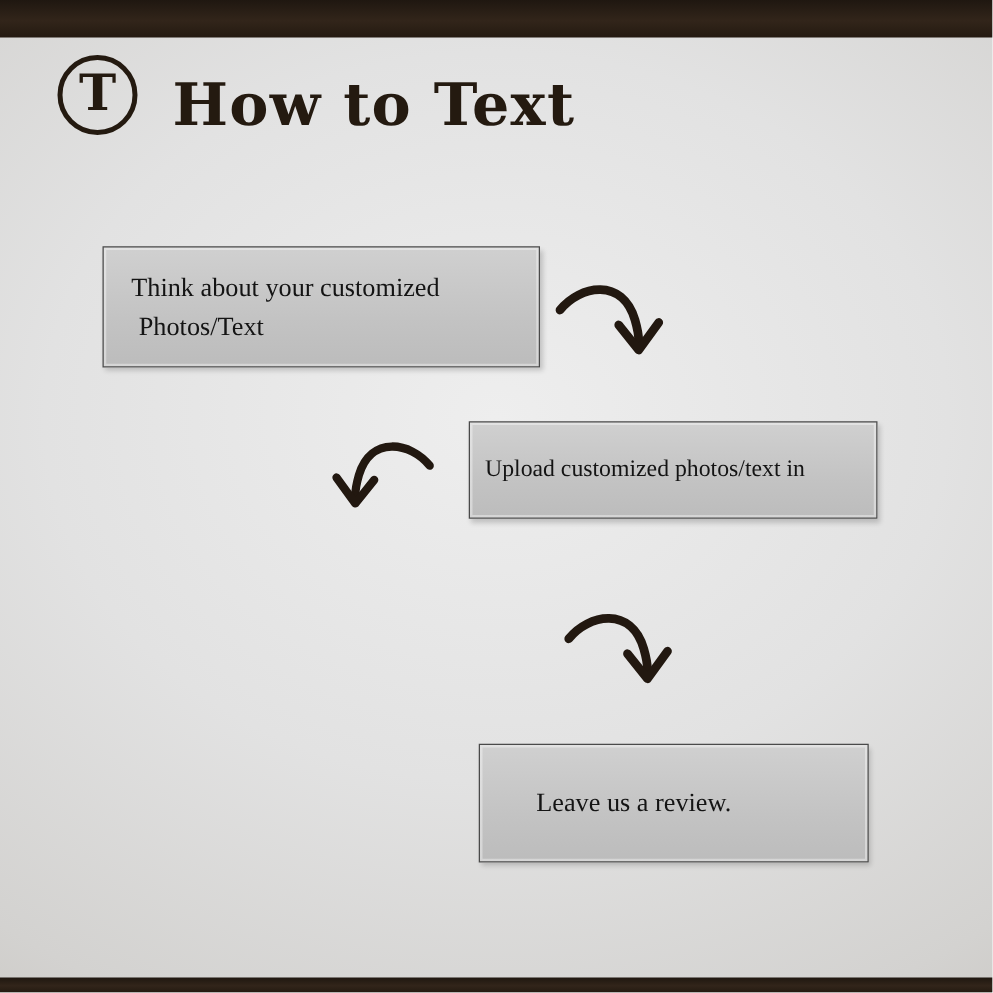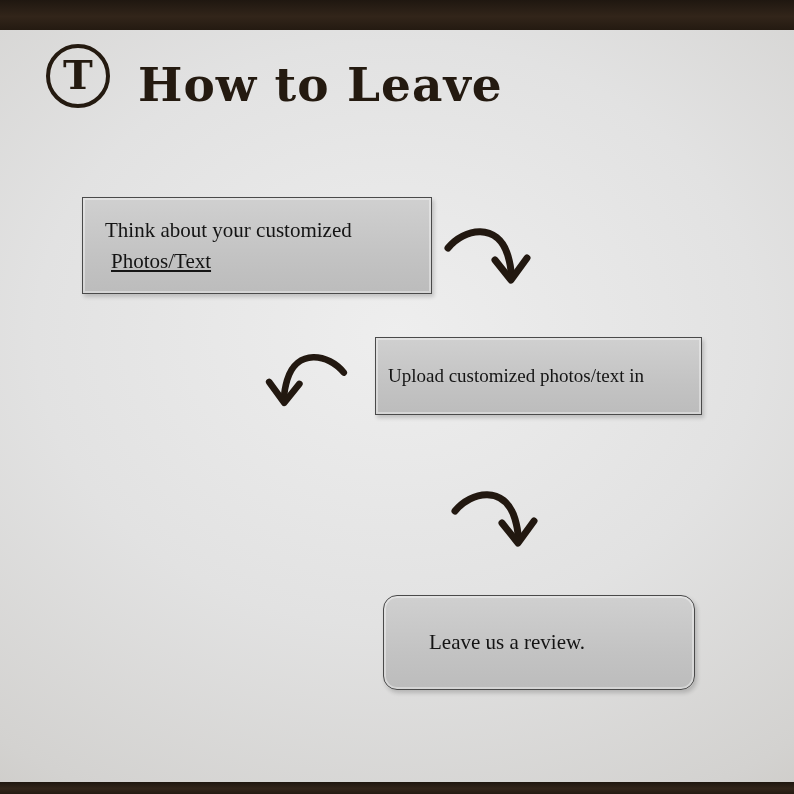--- a/index.html
+++ b/index.html
@@ -73,24 +73,24 @@
       inset 0 0 0 2px rgba(255,255,255,0.38),
       2px 3px 4px rgba(0,0,0,0.18);
     display: flex;
     flex-direction: column;
     justify-content: center;
     color: #141414;
   }
   .step-box .line { display: block; }
 
   .box-1 { left: 82px;  top: 197px; width: 350px; height: 97px;  padding-left: 22px; font-size: 21px; line-height: 1.45; }
-  .box-1 .line-2 { padding-left: 6px; text-decoration: underline; }
+  .box-1 .line-2 { padding-left: 6px; }
   .box-2 { left: 375px; top: 337px; width: 327px; height: 78px;  padding-left: 12px; font-size: 19px; line-height: 1.35; }
   .box-3 { left: 85px;  top: 455px; width: 345px; height: 108px; padding-left: 28px; font-size: 27px; line-height: 1.3; }
-  .box-4 { left: 383px; top: 595px; width: 312px; height: 95px;  padding-left: 45px; font-size: 21px; line-height: 1.45; border-radius: 14px; }
+  .box-4 { left: 383px; top: 595px; width: 312px; height: 95px;  padding-left: 45px; font-size: 21px; line-height: 1.45; }
 
   
   .arrow {
     position: absolute;
   }
   .arrow-1 { left: 438px; top: 222px; width: 100px; height: 90px; }
   .arrow-2 { left: 256px; top: 348px; width: 100px; height: 85px; }
   .arrow-3 { left: 445px; top: 485px; width: 100px; height: 90px; }
   .arrow svg { display: block; width: 100%; height: 100%; }
   .arrow path {
@@ -105,21 +105,21 @@
 <body>
 
 <div class="canvas">
 
   <div class="bar top"></div>
 
   <div class="logo-circle">
     <span class="logo-letter">T</span>
   </div>
 
-  <div class="page-title">How to Leave</div>
+  <div class="page-title">How to Text</div>
 
   <div class="step-box box-1">
     <span class="line line-1">Think about your customized</span>
     <span class="line line-2">Photos/Text</span>
   </div>
 
   <div class="arrow arrow-1">
     <svg viewBox="0 0 100 90" aria-hidden="true">
       <path d="M10,26 C26,6 60,0 70,34 C72,41 73,46 73,51"></path>
       <path d="M57,38 L73,58 L89,36"></path>

